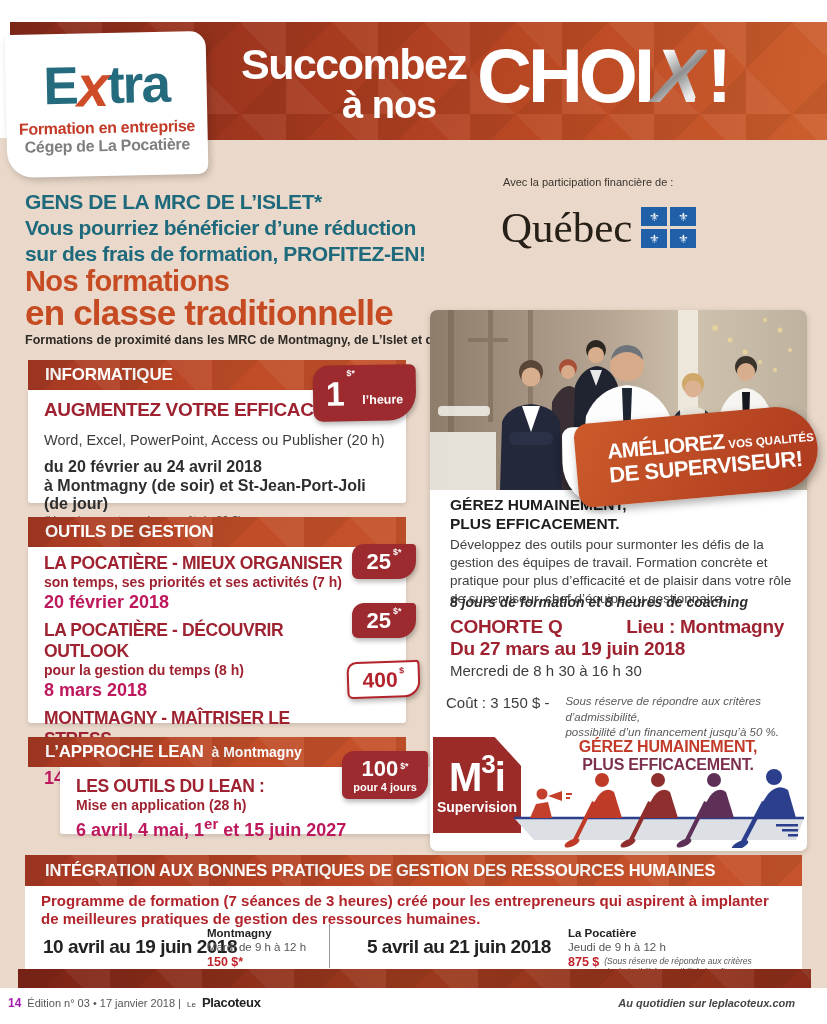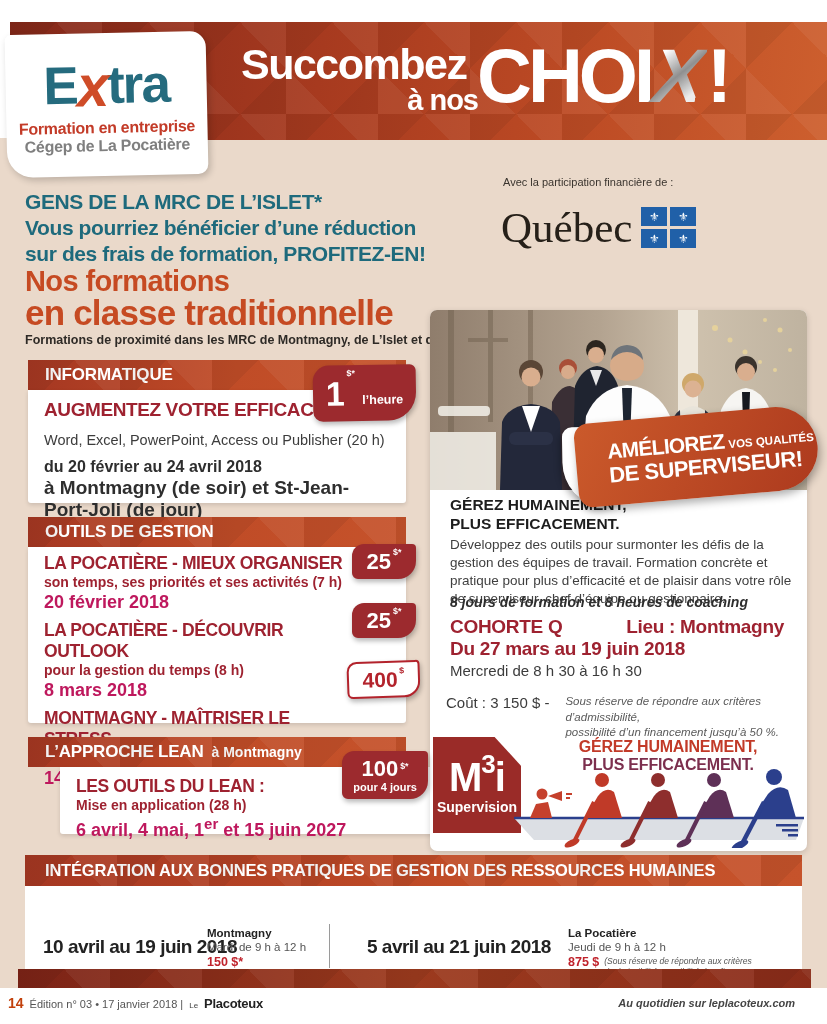--- a/index.html
+++ b/index.html
@@ -9,21 +9,21 @@
 
   
   .banner{position:absolute;left:10px;top:22px;width:817px;height:118px;
           background:linear-gradient(97deg,#84281a 0%,#a73a1f 38%,#bc4a24 68%,#cd5f2e 100%);}
   .facet::after{content:"";position:absolute;inset:0;pointer-events:none;
      background-image:
        linear-gradient(45deg, rgba(255,255,255,.055) 25%, transparent 25% 75%, rgba(255,255,255,.055) 75%),
        linear-gradient(-45deg, rgba(0,0,0,.06) 25%, transparent 25% 75%, rgba(0,0,0,.06) 75%);
      background-size:92px 92px;}
   .succombez{position:absolute;left:231px;top:18px;font-size:43px;font-weight:bold;color:#fff;letter-spacing:-1.5px;z-index:2;}
-  .anos{position:absolute;left:346px;top:62px;width:122px;text-align:right;font-size:29px;font-weight:bold;color:#fff;letter-spacing:-1px;z-index:2;}
+  .anos{position:absolute;left:332px;top:62px;width:122px;text-align:left;font-size:38px;font-weight:bold;color:#fff;letter-spacing:-1px;z-index:2;}
   .choix{position:absolute;left:467px;top:16px;font-size:76px;font-weight:bold;color:#fff;letter-spacing:-4px;line-height:1;z-index:2;white-space:nowrap;}
   .x-silver{display:inline-block;transform:skewX(-14deg);margin-left:3px;color:#d9d9d9;}
   @supports ((-webkit-background-clip:text) or (background-clip:text)){
     .x-silver{background:linear-gradient(135deg,#ffffff 15%,#8f8f8f 50%,#ececec 80%);
               -webkit-background-clip:text;background-clip:text;color:transparent;}
   }
   .bang{margin-left:6px;letter-spacing:0;}
 
   .logo-card{position:absolute;left:6px;top:33px;width:201px;height:143px;background:#fff;
              border-radius:6px 16px 10px 26px;transform:rotate(-1.2deg);
@@ -57,21 +57,21 @@
   .bar-lean{top:737px;}
   .lean-suffix{font-size:14px;margin-left:8px;letter-spacing:0;}
   .card{position:absolute;left:28px;width:378px;background:#fff;box-shadow:0 2px 4px rgba(0,0,0,.13);
         box-sizing:border-box;padding:9px 16px;border-radius:0 0 3px 3px;}
   .card-informatique{top:390px;height:113px;}
   .card-outils{top:547px;height:176px;padding-top:6px;}
   .card-lean{top:767px;height:67px;margin-left:32px;}
   .c-title{color:#9e2230;font-weight:bold;font-size:19px;letter-spacing:-0.4px;}
   .c-desc{font-size:14.5px;color:#3c3c3c;margin-top:11px;}
   .c-date{font-size:16px;font-weight:bold;color:#2e2e2e;margin-top:10px;}
-  .c-place{font-size:19px;font-weight:bold;color:#2e2e2e;margin-top:1px;}
+  .c-place{font-size:16px;font-weight:bold;color:#2e2e2e;margin-top:1px;}
   .c-note{font-size:11.5px;color:#4c4c4c;margin-top:1px;}
   .o-item{margin-bottom:7px;}
   .o-title{color:#9e2230;font-weight:bold;font-size:17.5px;letter-spacing:-0.4px;width:310px;}
   .o-sub{color:#9e2230;font-weight:bold;font-size:14px;width:310px;}
   .o-date{color:#be185d;font-weight:bold;font-size:18px;margin-top:2px;}
 
   
   .badge{position:absolute;background:#9c2a2e;color:#fff;font-weight:bold;
          box-shadow:1px 3px 5px rgba(0,0,0,.28);display:flex;align-items:center;justify-content:center;z-index:4;}
   .badge .num{line-height:1;}
@@ -147,21 +147,21 @@
   .bc-priceline{display:flex;gap:5px;align-items:flex-start;}
   .bc-note{font-size:8.5px;font-style:italic;color:#555;width:172px;line-height:1.3;margin-top:1px;}
   .bot-div{position:absolute;left:288px;top:0;width:1px;height:44px;background:#9a9a9a;}
 
   .strip{position:absolute;left:18px;top:969px;width:793px;height:19px;
          background:linear-gradient(95deg,#7c2316,#9c3a1e 50%,#8a2c19);}
 
   
   .footer{position:absolute;left:0;top:988px;width:827px;height:36px;background:#fff;}
   .f-left{position:absolute;left:8px;top:7px;display:flex;align-items:baseline;gap:6px;color:#555;font-size:11px;}
-  .f-page{font-size:14px;font-weight:bold;color:#c2410c;}
+  .f-page{font-size:12px;font-weight:bold;color:#a21caf;}
   .f-brand-small{font-size:8px;color:#444;}
   .f-brand{font-size:13px;font-weight:bold;color:#222;letter-spacing:-0.3px;}
   .f-right{position:absolute;right:32px;top:9px;font-size:11px;font-style:italic;font-weight:bold;color:#444;}
 </style>
 </head>
 <body>
 
 <div class="page">
   <div class="beige"></div>
 
@@ -400,20 +400,21 @@
             <rect x="280" y="68" width="10" height="2.5"></rect>
         </g>
       </svg>
     </div>
   </div>
 
   <div class="bot-bar facet">
       <span>INTÉGRATION AUX BONNES PRATIQUES DE GESTION DES RESSOURCES HUMAINES</span>
     </div>
   <div class="bot-card">
+    <div class="bot-intro">Programme de formation (7 séances de 3 heures) créé pour les entrepreneurs qui aspirent à implanter de meilleures pratiques de gestion des ressources humaines.</div>
     <div class="bot-row">
       <div class="bc-date bc-date-1">10 avril au 19 juin 2018</div>
       <div class="bc-info bc-info-1">
         <div class="bc-city">Montmagny</div>
         <div class="bc-sched">Mardi de 9 h à 12 h</div>
         <div class="bc-price">150 $*</div>
       </div>
       <div class="bot-div"></div>
       <div class="bc-date bc-date-2">5 avril au 21 juin 2018</div>
       <div class="bc-info bc-info-2">

